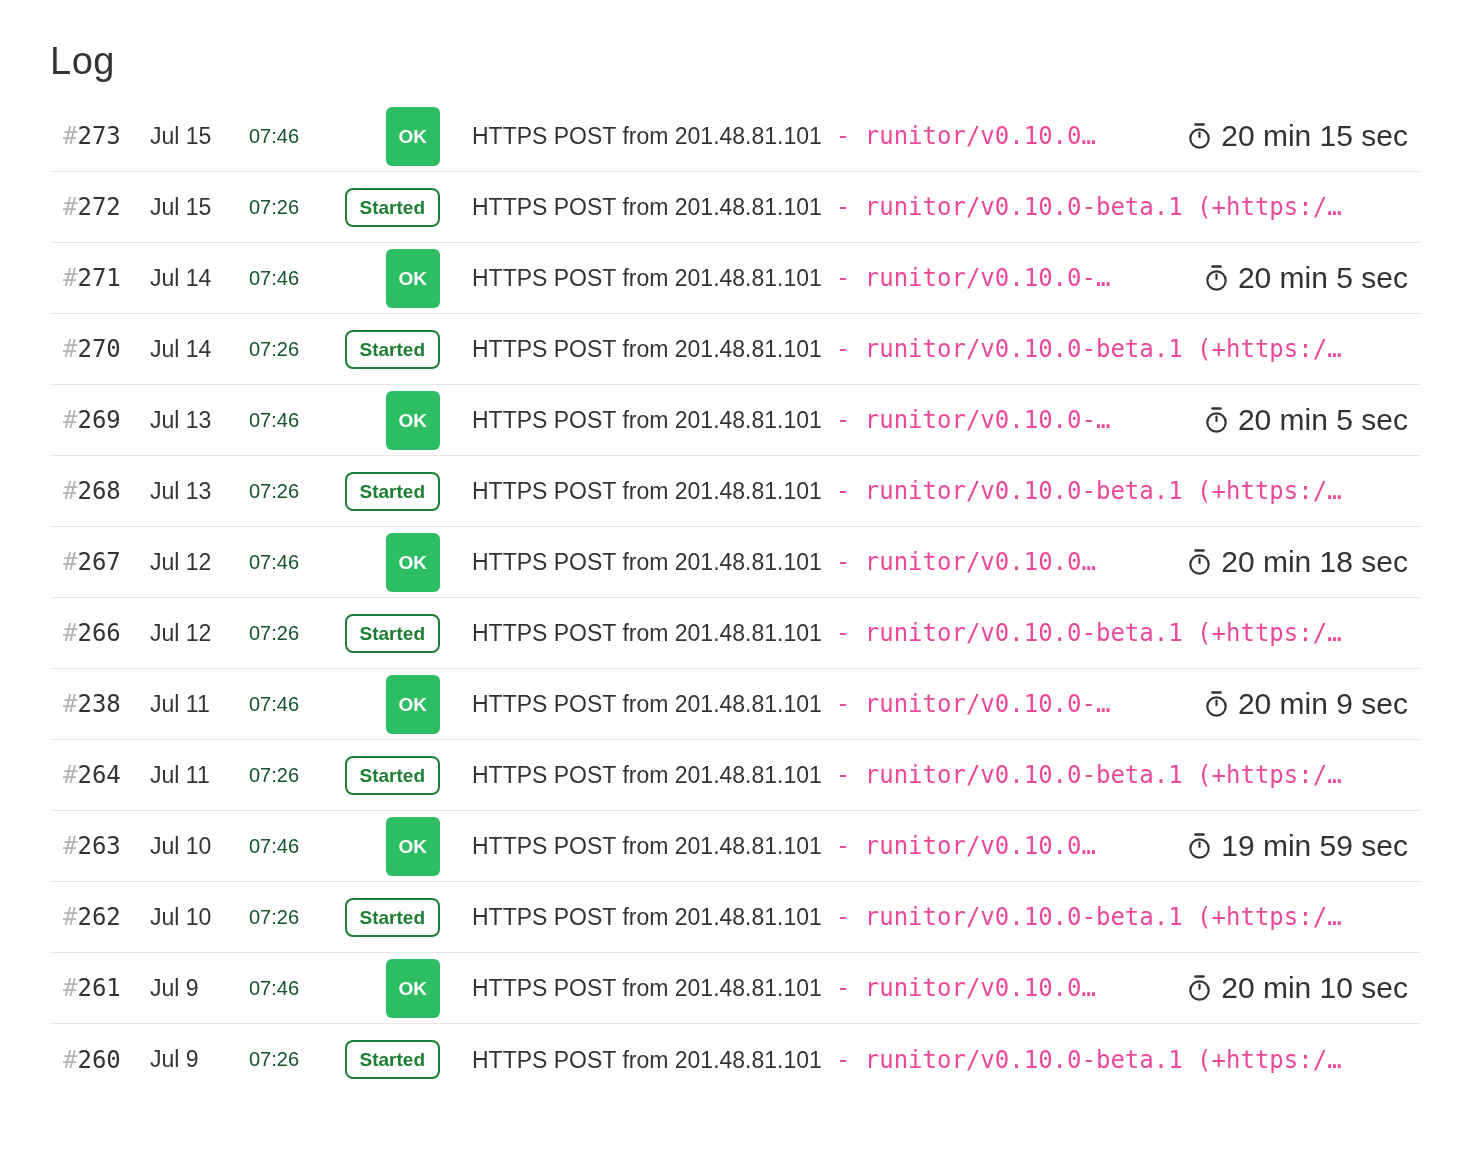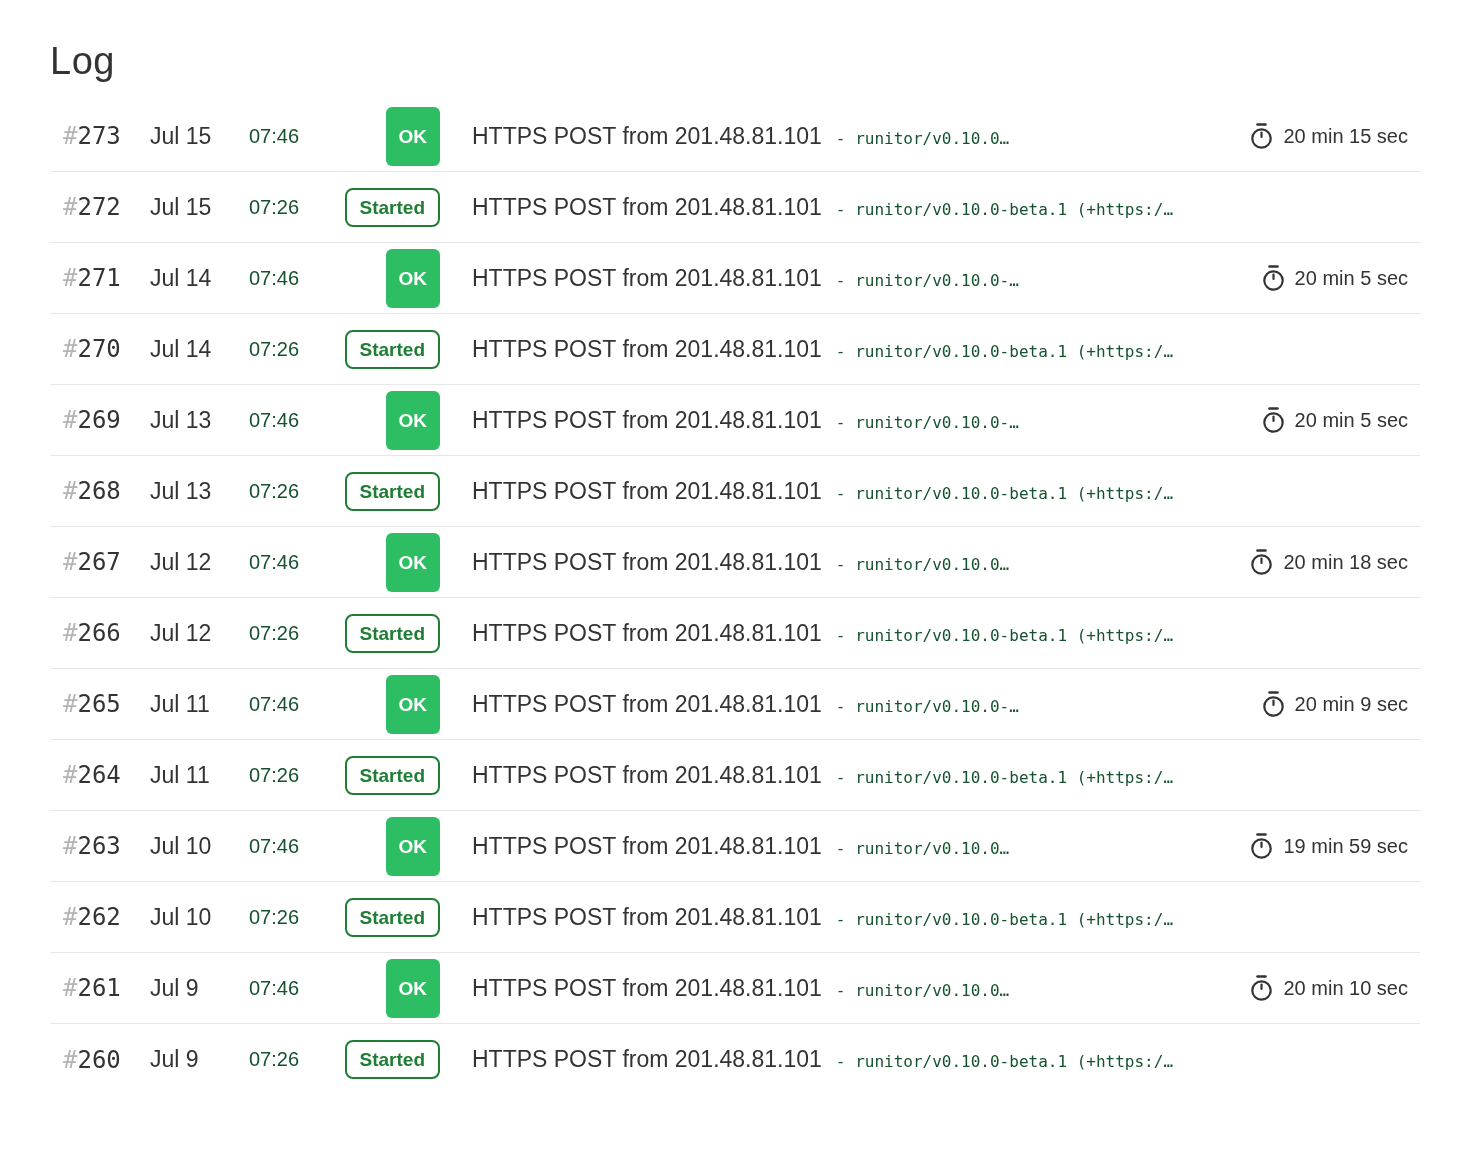--- a/index.html
+++ b/index.html
@@ -77,27 +77,27 @@
     padding: 8px 13px; border-radius: 8px;
   }
 
   .c-desc {
     flex: 1 1 auto; margin-left: 32px;
     white-space: nowrap; overflow: hidden;
     font-size: 23px; color: #333333;
   }
   .c-desc .agent {
     font-family: "DejaVu Sans Mono", monospace;
-    font-size: 16px; color: #14532d;
+    font-size: 24px; color: #ec4899;
     margin-left: 14px;
   }
   .c-duration {
     flex: none; margin-left: 20px; padding-right: 12px;
     display: flex; align-items: center;
-    font-size: 20px; color: #333333; white-space: nowrap;
+    font-size: 30px; color: #333333; white-space: nowrap;
   }
   .c-duration svg { margin-right: 9px; display: block; }
 </style>
 </head>
 <body>
 
 <div class="container">
 
   <div class="header-row">
     <div class="title-block">
@@ -208,21 +208,21 @@
     <div class="c-num"><span class="hash">#</span><span class="num">266</span></div>
     <div class="c-date">Jul 12</div>
     <div class="c-time">07:26</div>
     <div class="c-badge">
       <span class="badge badge-started">Started</span>
     </div>
     <div class="c-desc"><span>HTTPS POST from 201.48.81.101</span><span class="agent">- runitor/v0.10.0-beta.1 (+https:/…</span></div>
 
   </div>
       <div class="log-row">
-    <div class="c-num"><span class="hash">#</span><span class="num">265</span></div>
+    <div class="c-num"><span class="hash">#</span><span class="num">238</span></div>
     <div class="c-date">Jul 11</div>
     <div class="c-time">07:46</div>
     <div class="c-badge">
       <span class="badge badge-ok">OK</span>
     </div>
     <div class="c-desc"><span>HTTPS POST from 201.48.81.101</span><span class="agent">- runitor/v0.10.0-…</span></div>
     <div class="c-duration">
       <svg width="25" height="28" viewBox="0 0 25 28">
         <line x1="8.5" y1="2.5" x2="16.5" y2="2.5" stroke="#333333" stroke-width="2.6" stroke-linecap="round"></line>
         <circle cx="12.5" cy="16.5" r="9.2" fill="none" stroke="#333333" stroke-width="2.2"></circle>

